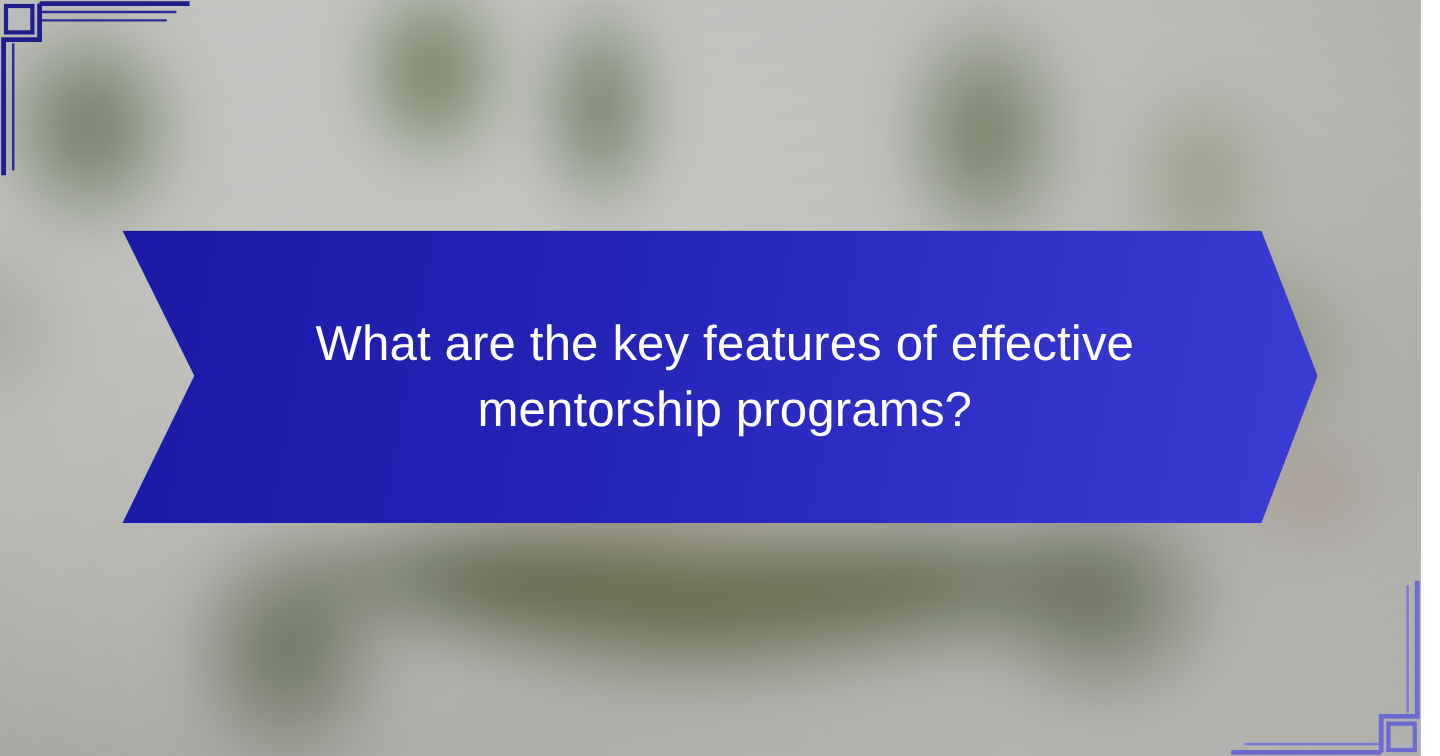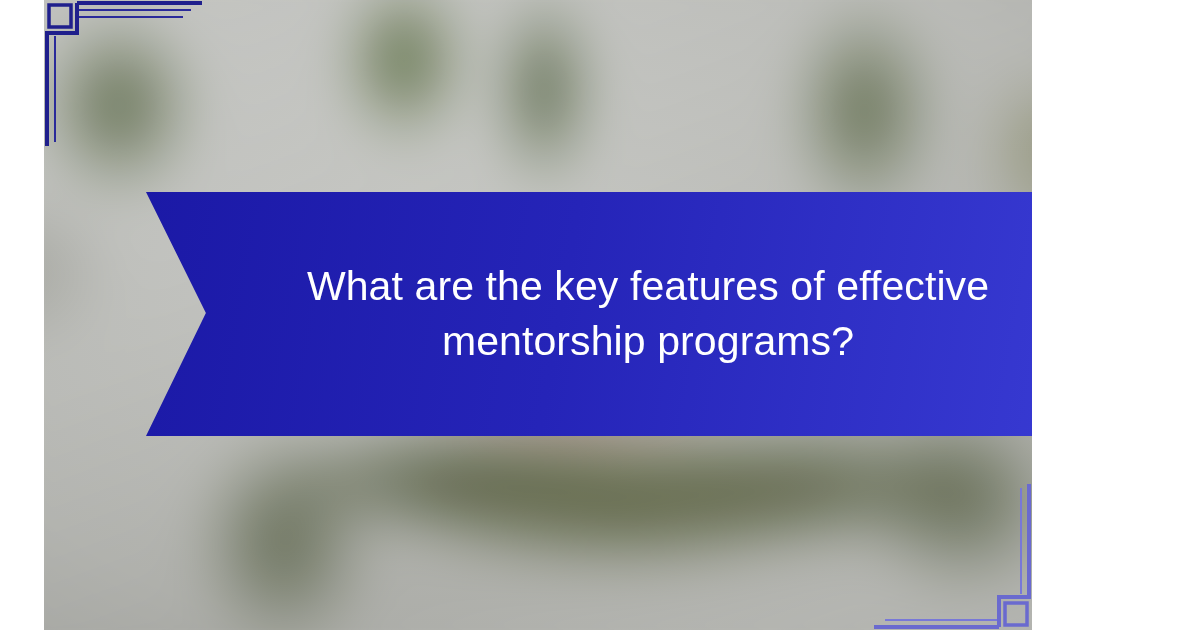--- a/index.html
+++ b/index.html
@@ -7,25 +7,24 @@
     margin: 0;
     padding: 0;
     background: #ffffff;
   }
   body {
     font-family: "Liberation Sans", sans-serif;
   }
 
   #stage {
     position: relative;
-    width: 988px;
+    width: 1184px;
     height: 630px;
     overflow: hidden;
     background: #b9bab5;
-    margin-left: 44px;
   }
 
   
   .bg-photo {
     position: absolute;
     inset: -60px;
     filter: blur(26px) saturate(0.85);
     background-color: #c3c4bf;
     background-image:
       

